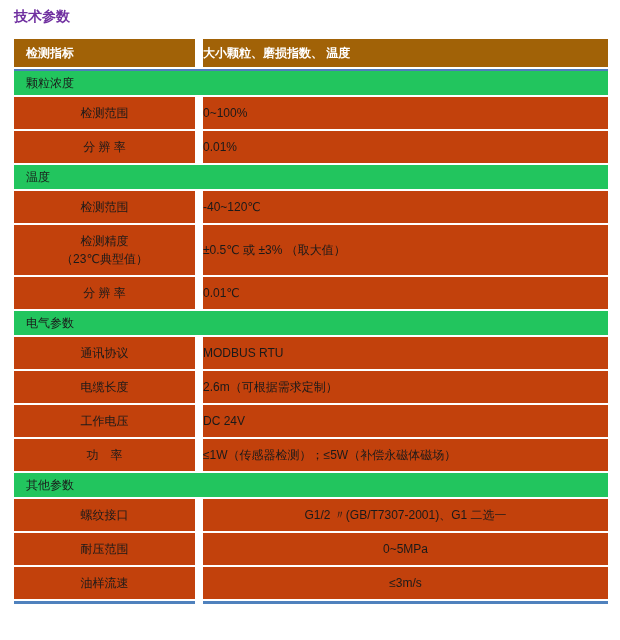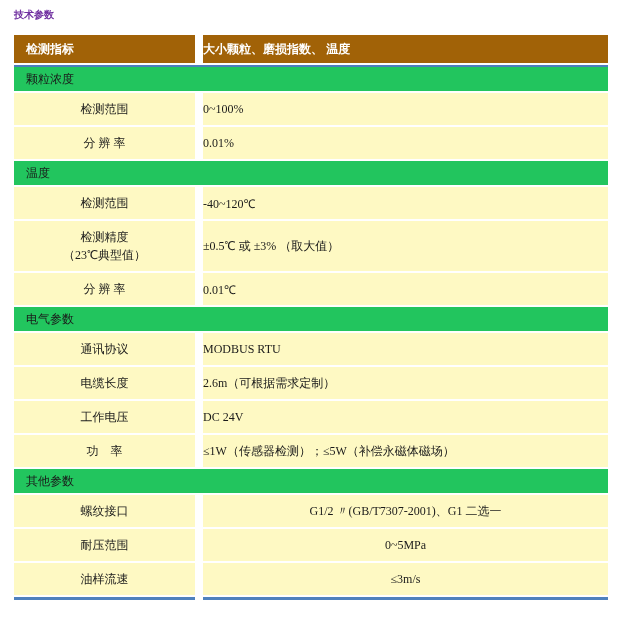--- a/index.html
+++ b/index.html
@@ -3,37 +3,37 @@
 <meta charset="utf-8">
 <style>
   html,body{margin:0;padding:0;background:#ffffff;}
   body{
     width:620px;height:640px;overflow:hidden;
     font-family:"Liberation Sans","DejaVu Sans",sans-serif;
     color:#1a1a1a;
   }
   .title{
     margin:8px 0 0 14px;
-    font-size:10px;font-weight:bold;color:#7030a0;
+    font-size:14px;font-weight:bold;color:#7030a0;
   }
   .table{margin:13px 12px 0 14px;}
   .row{display:flex;gap:8px;margin-bottom:2px;font-size:12px;}
   
   .row.header .cell{
     background:#a16207;color:#ffffff;font-weight:bold;
     height:28px;display:flex;align-items:center;
   }
   
   .row.section{
     background:#22c55e;height:24px;align-items:center;
     padding-left:12px;gap:0;
   }
   .row.section.first{border-top:2px solid #4d7ebc;}
   
-  .row.detail .cell{background:#fef9c3;height:32px;font-family:Liberation Serif, serif;}
+  .row.detail .cell{background:#c2410c;height:32px;}
   .cell{box-sizing:border-box;display:flex;align-items:center;}
   .cell.label{width:181px;flex:0 0 181px;}
   .row.header .cell.label{padding-left:12px;}
   .row.detail .cell.label{
     flex-direction:column;justify-content:center;text-align:center;
     line-height:1.5;
   }
   .cell.value{flex:1;}
   .cell.value.center{justify-content:center;padding-left:0;}
   .cell.tall{height:50px !important;}

